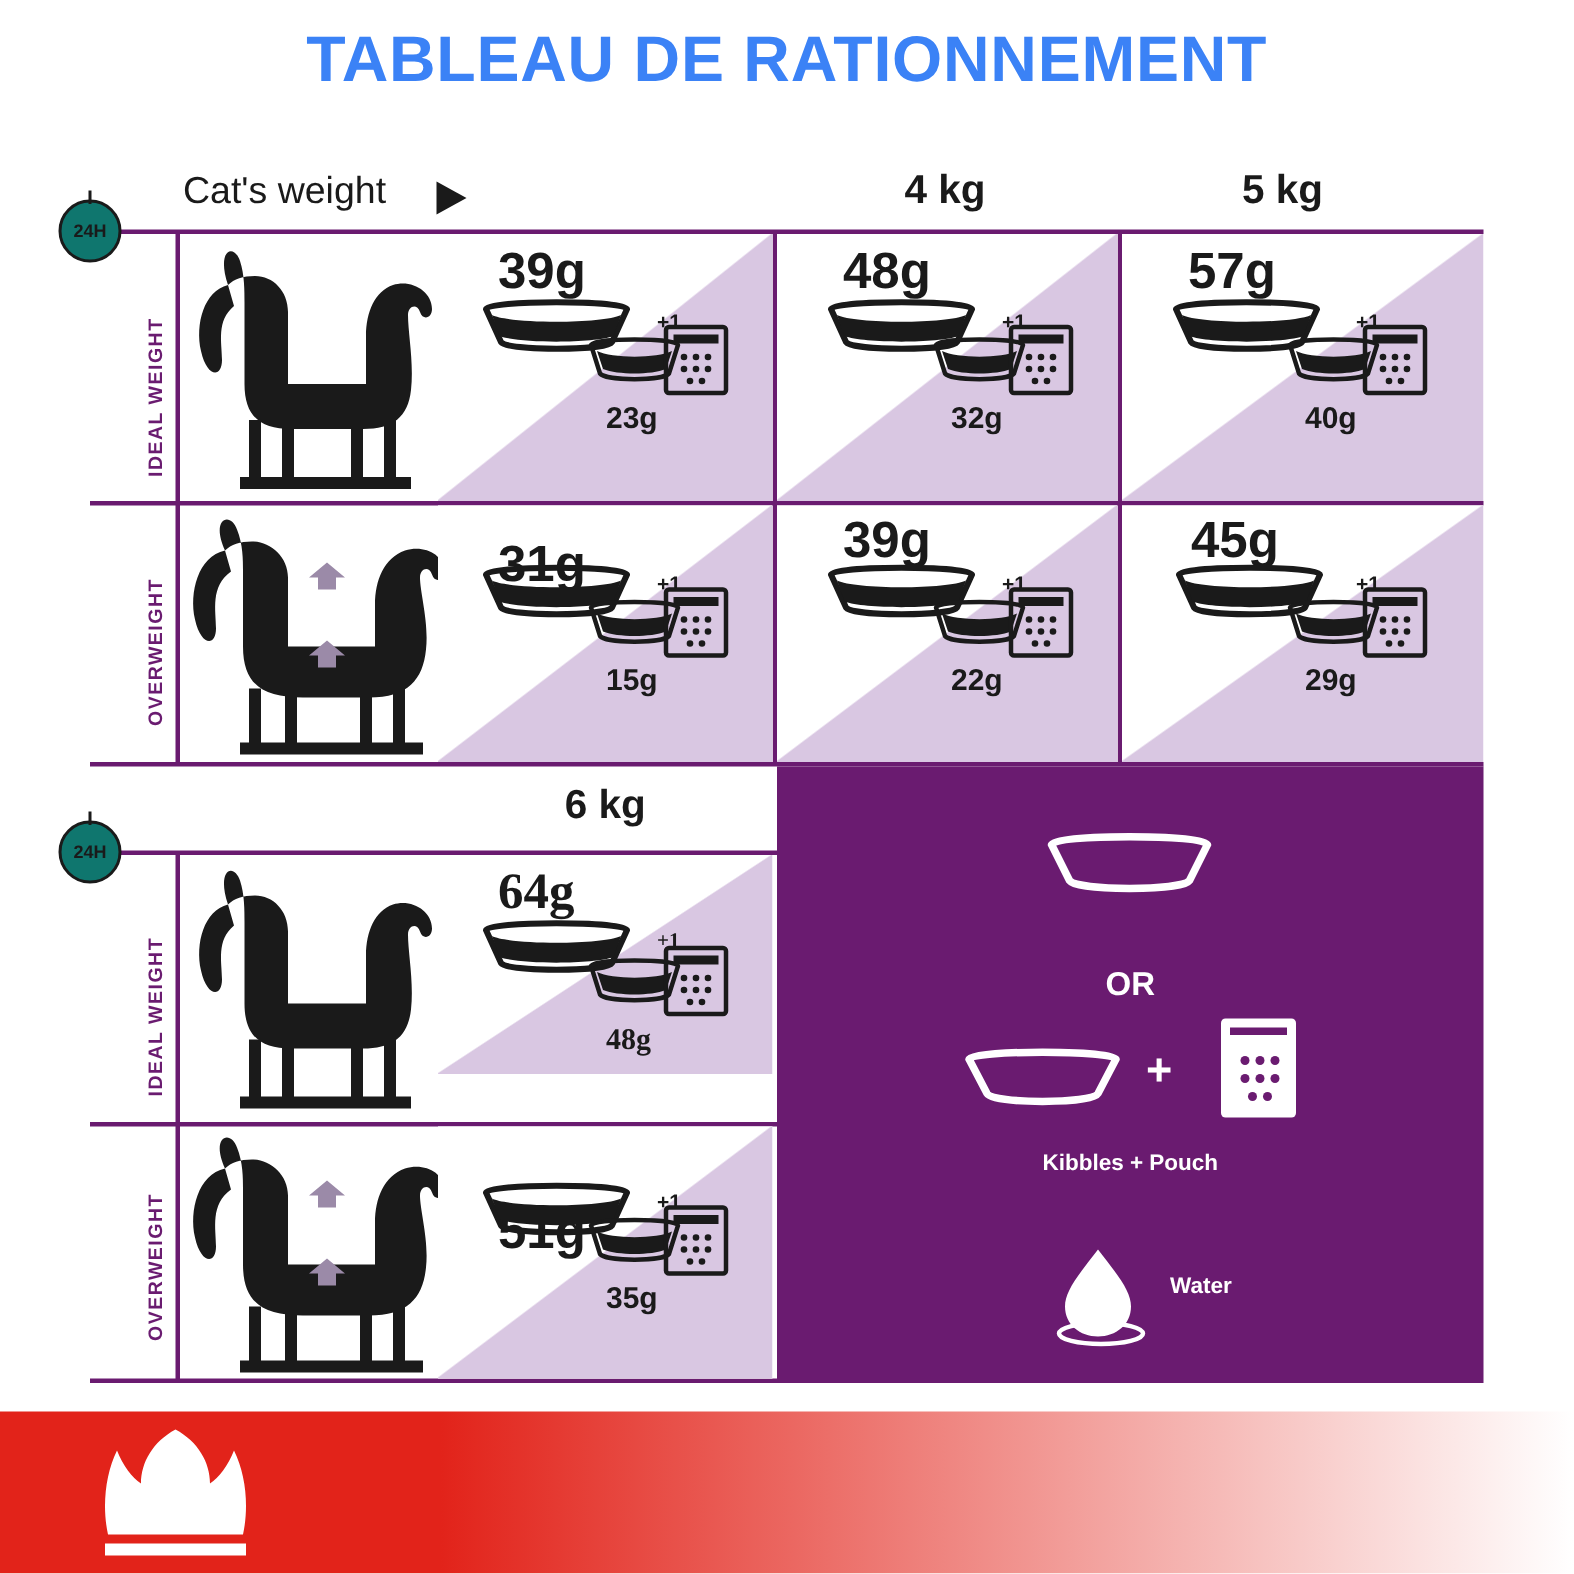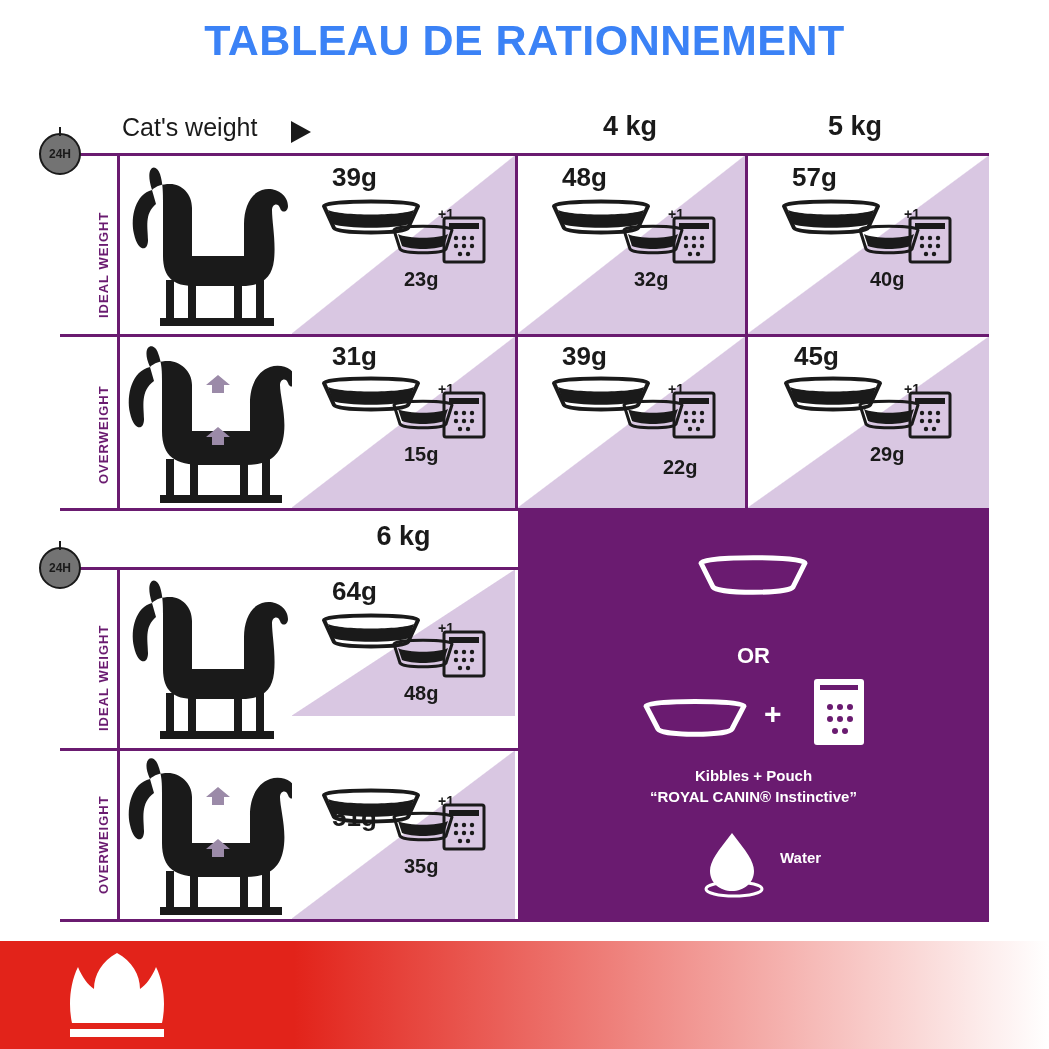--- a/index.html
+++ b/index.html
@@ -78,21 +78,21 @@
     height: 42px;
     border: 2px solid #1a1a1a;
     border-radius: 50%;
     box-sizing: border-box;
     font-size: 12px;
     font-weight: bold;
     color: #1a1a1a;
     display: flex;
     align-items: center;
     justify-content: center;
-    background: #737373;
+    background: #0f766e;
     z-index: 5;
   }
   .badge24 .tick {
     position: absolute;
     top: -8px;
     left: 50%;
     width: 2px;
     height: 9px;
     background: #1a1a1a;
     transform: translateX(-50%);
@@ -105,21 +105,21 @@
     overflow: hidden;
     background: #ffffff;
   }
   .datacell .shade {
     position: absolute;
     inset: 0;
     background: linear-gradient(to bottom right, #ffffff 0%, #ffffff 49.6%, #d9c7e2 50%, #d9c7e2 100%);
   }
   .datacell .topnum {
     position: absolute;
-    font-size: 26px;
+    font-size: 34px;
     font-weight: bold;
     color: #1a1a1a;
   }
   .datacell .botnum {
     position: absolute;
     font-size: 20px;
     font-weight: bold;
     color: #1a1a1a;
   }
   .plus1 {
@@ -312,21 +312,21 @@
         <circle cx="24" cy="32" r="2.2" fill="#1a1a1a"></circle>
         <circle cx="32" cy="32" r="2.2" fill="#1a1a1a"></circle>
       <circle cx="20" cy="40" r="2.2" fill="#1a1a1a"></circle>
         <circle cx="28" cy="40" r="2.2" fill="#1a1a1a"></circle>
     </svg>
     <div class="botnum" style="left:122px; top:112px;">40g</div>
   </div>
 
   <div class="datacell" style="left:232px; top:232px; width:223px; height:171px;">
     <div class="shade"></div>
-    <div class="topnum" style="left:40px; top:4px;">31g</div>
+    <div class="topnum" style="left:40px; top:20px;">31g</div>
     <svg style="position:absolute;left:24px;top:38px;" width="110" height="40" viewBox="0 0 110 40">
       <path d="M8 8 C8 2 102 2 102 8 L92 30 C88 36 22 36 18 30 Z" fill="none" stroke="#1a1a1a" stroke-width="4"></path>
       <path d="M12 12 C24 18 86 18 98 12 L93 26 C80 31 30 31 17 26 Z" fill="#1a1a1a"></path>
     </svg>
     <div class="plus1" style="left:146px; top:44px;">+1</div>
     <svg style="position:absolute;left:96px;top:62px;" width="70" height="34" viewBox="0 0 70 34">
       <path d="M6 6 C6 1 64 1 64 6 L58 25 C54 30 16 30 12 25 Z" fill="none" stroke="#1a1a1a" stroke-width="3"></path>
       <path d="M10 10 C20 15 50 15 60 10 L56 22 C46 26 24 26 14 22 Z" fill="#1a1a1a"></path>
     </svg>
     <svg style="position:absolute;left:148px;top:52px;" width="48" height="52" viewBox="0 0 48 52">
@@ -361,21 +361,21 @@
       <rect x="9" y="9" width="30" height="6" fill="#1a1a1a"></rect>
       <circle cx="16" cy="24" r="2.2" fill="#1a1a1a"></circle>
         <circle cx="24" cy="24" r="2.2" fill="#1a1a1a"></circle>
         <circle cx="32" cy="24" r="2.2" fill="#1a1a1a"></circle>
       <circle cx="16" cy="32" r="2.2" fill="#1a1a1a"></circle>
         <circle cx="24" cy="32" r="2.2" fill="#1a1a1a"></circle>
         <circle cx="32" cy="32" r="2.2" fill="#1a1a1a"></circle>
       <circle cx="20" cy="40" r="2.2" fill="#1a1a1a"></circle>
         <circle cx="28" cy="40" r="2.2" fill="#1a1a1a"></circle>
     </svg>
-    <div class="botnum" style="left:116px; top:119px;margin-left:29px;">22g</div>
+    <div class="botnum" style="left:116px; top:106px;">22g</div>
   </div>
 
   <div class="datacell" style="left:688px; top:232px; width:241px; height:171px;">
     <div class="shade"></div>
     <div class="topnum" style="left:46px; top:4px;">45g</div>
     <svg style="position:absolute;left:30px;top:38px;" width="110" height="40" viewBox="0 0 110 40">
       <path d="M8 8 C8 2 102 2 102 8 L92 30 C88 36 22 36 18 30 Z" fill="none" stroke="#1a1a1a" stroke-width="4"></path>
       <path d="M12 12 C24 18 86 18 98 12 L93 26 C80 31 30 31 17 26 Z" fill="#1a1a1a"></path>
     </svg>
     <div class="plus1" style="left:156px; top:44px;">+1</div>
@@ -433,21 +433,21 @@
       <path fill="#1a1a1a" d="M70 118 L78 118 L78 158 L70 158 Z"></path>
       <path fill="#1a1a1a" d="M120 118 L128 118 L128 158 L120 158 Z"></path>
       <path fill="#1a1a1a" d="M142 118 L150 118 L150 158 L142 158 Z"></path>
       <path fill="#1a1a1a" d="M40 154 L162 154 L162 162 L40 162 Z"></path>
       <path fill="#1a1a1a" d="M30 26 C12 30 6 54 10 72 C14 90 24 90 24 78 C24 66 20 50 34 40 Z"></path>
       <path fill="#9b8aa8" d="M86 44 l12 -10 l12 10 l-6 0 l0 8 l-12 0 l0 -8 z"></path>
       <path fill="#9b8aa8" d="M86 96 l12 -10 l12 10 l-6 0 l0 8 l-12 0 l0 -8 z"></path>
     </svg>
   </div>
 
-  <div class="datacell" style="left:232px; top:465px; width:223px; height:146px;">
+  <div class="datacell" style="left:232px; top:465px; width:223px; height:146px;font-family:Liberation Serif, serif;">
     <div class="shade"></div>
     <div class="topnum" style="left:40px; top:6px;">64g</div>
     <svg style="position:absolute;left:24px;top:42px;" width="110" height="40" viewBox="0 0 110 40">
       <path d="M8 8 C8 2 102 2 102 8 L92 30 C88 36 22 36 18 30 Z" fill="none" stroke="#1a1a1a" stroke-width="4"></path>
       <path d="M12 12 C24 18 86 18 98 12 L93 26 C80 31 30 31 17 26 Z" fill="#1a1a1a"></path>
     </svg>
     <div class="plus1" style="left:146px; top:50px;">+1</div>
     <svg style="position:absolute;left:96px;top:68px;" width="70" height="34" viewBox="0 0 70 34">
       <path d="M6 6 C6 1 64 1 64 6 L58 25 C54 30 16 30 12 25 Z" fill="none" stroke="#1a1a1a" stroke-width="3"></path>
       <path d="M10 10 C20 15 50 15 60 10 L56 22 C46 26 24 26 14 22 Z" fill="#1a1a1a"></path>
@@ -513,21 +513,20 @@
         <circle cx="32" cy="34" r="3" fill="#6a1b70"></circle>
         <circle cx="42" cy="34" r="3" fill="#6a1b70"></circle>
       <circle cx="22" cy="46" r="3" fill="#6a1b70"></circle>
         <circle cx="32" cy="46" r="3" fill="#6a1b70"></circle>
         <circle cx="42" cy="46" r="3" fill="#6a1b70"></circle>
       <circle cx="27" cy="58" r="3" fill="#6a1b70"></circle>
         <circle cx="37" cy="58" r="3" fill="#6a1b70"></circle>
     </svg>
 
     <div class="lg-small" style="position:absolute;left:0;top:254px;width:471px;">Kibbles + Pouch</div>
-    <div class="lg-small" style="position:absolute;left:0;top:275px;width:471px;">“ROYAL CANIN® Instinctive”</div>
 
     <svg style="position:absolute;left:170px;top:318px;" width="90" height="70" viewBox="0 0 90 70">
       <path d="M44 4 C30 22 22 32 22 42 C22 54 32 62 44 62 C56 62 66 54 66 42 C66 32 58 22 44 4 Z" fill="#ffffff"></path>
       <ellipse cx="46" cy="60" rx="28" ry="7" fill="none" stroke="#ffffff" stroke-width="3"></ellipse>
     </svg>
     <div class="lg-water" style="position:absolute;left:262px;top:338px;text-align:left;">Water</div>
   </div>
 
 </div>
 

